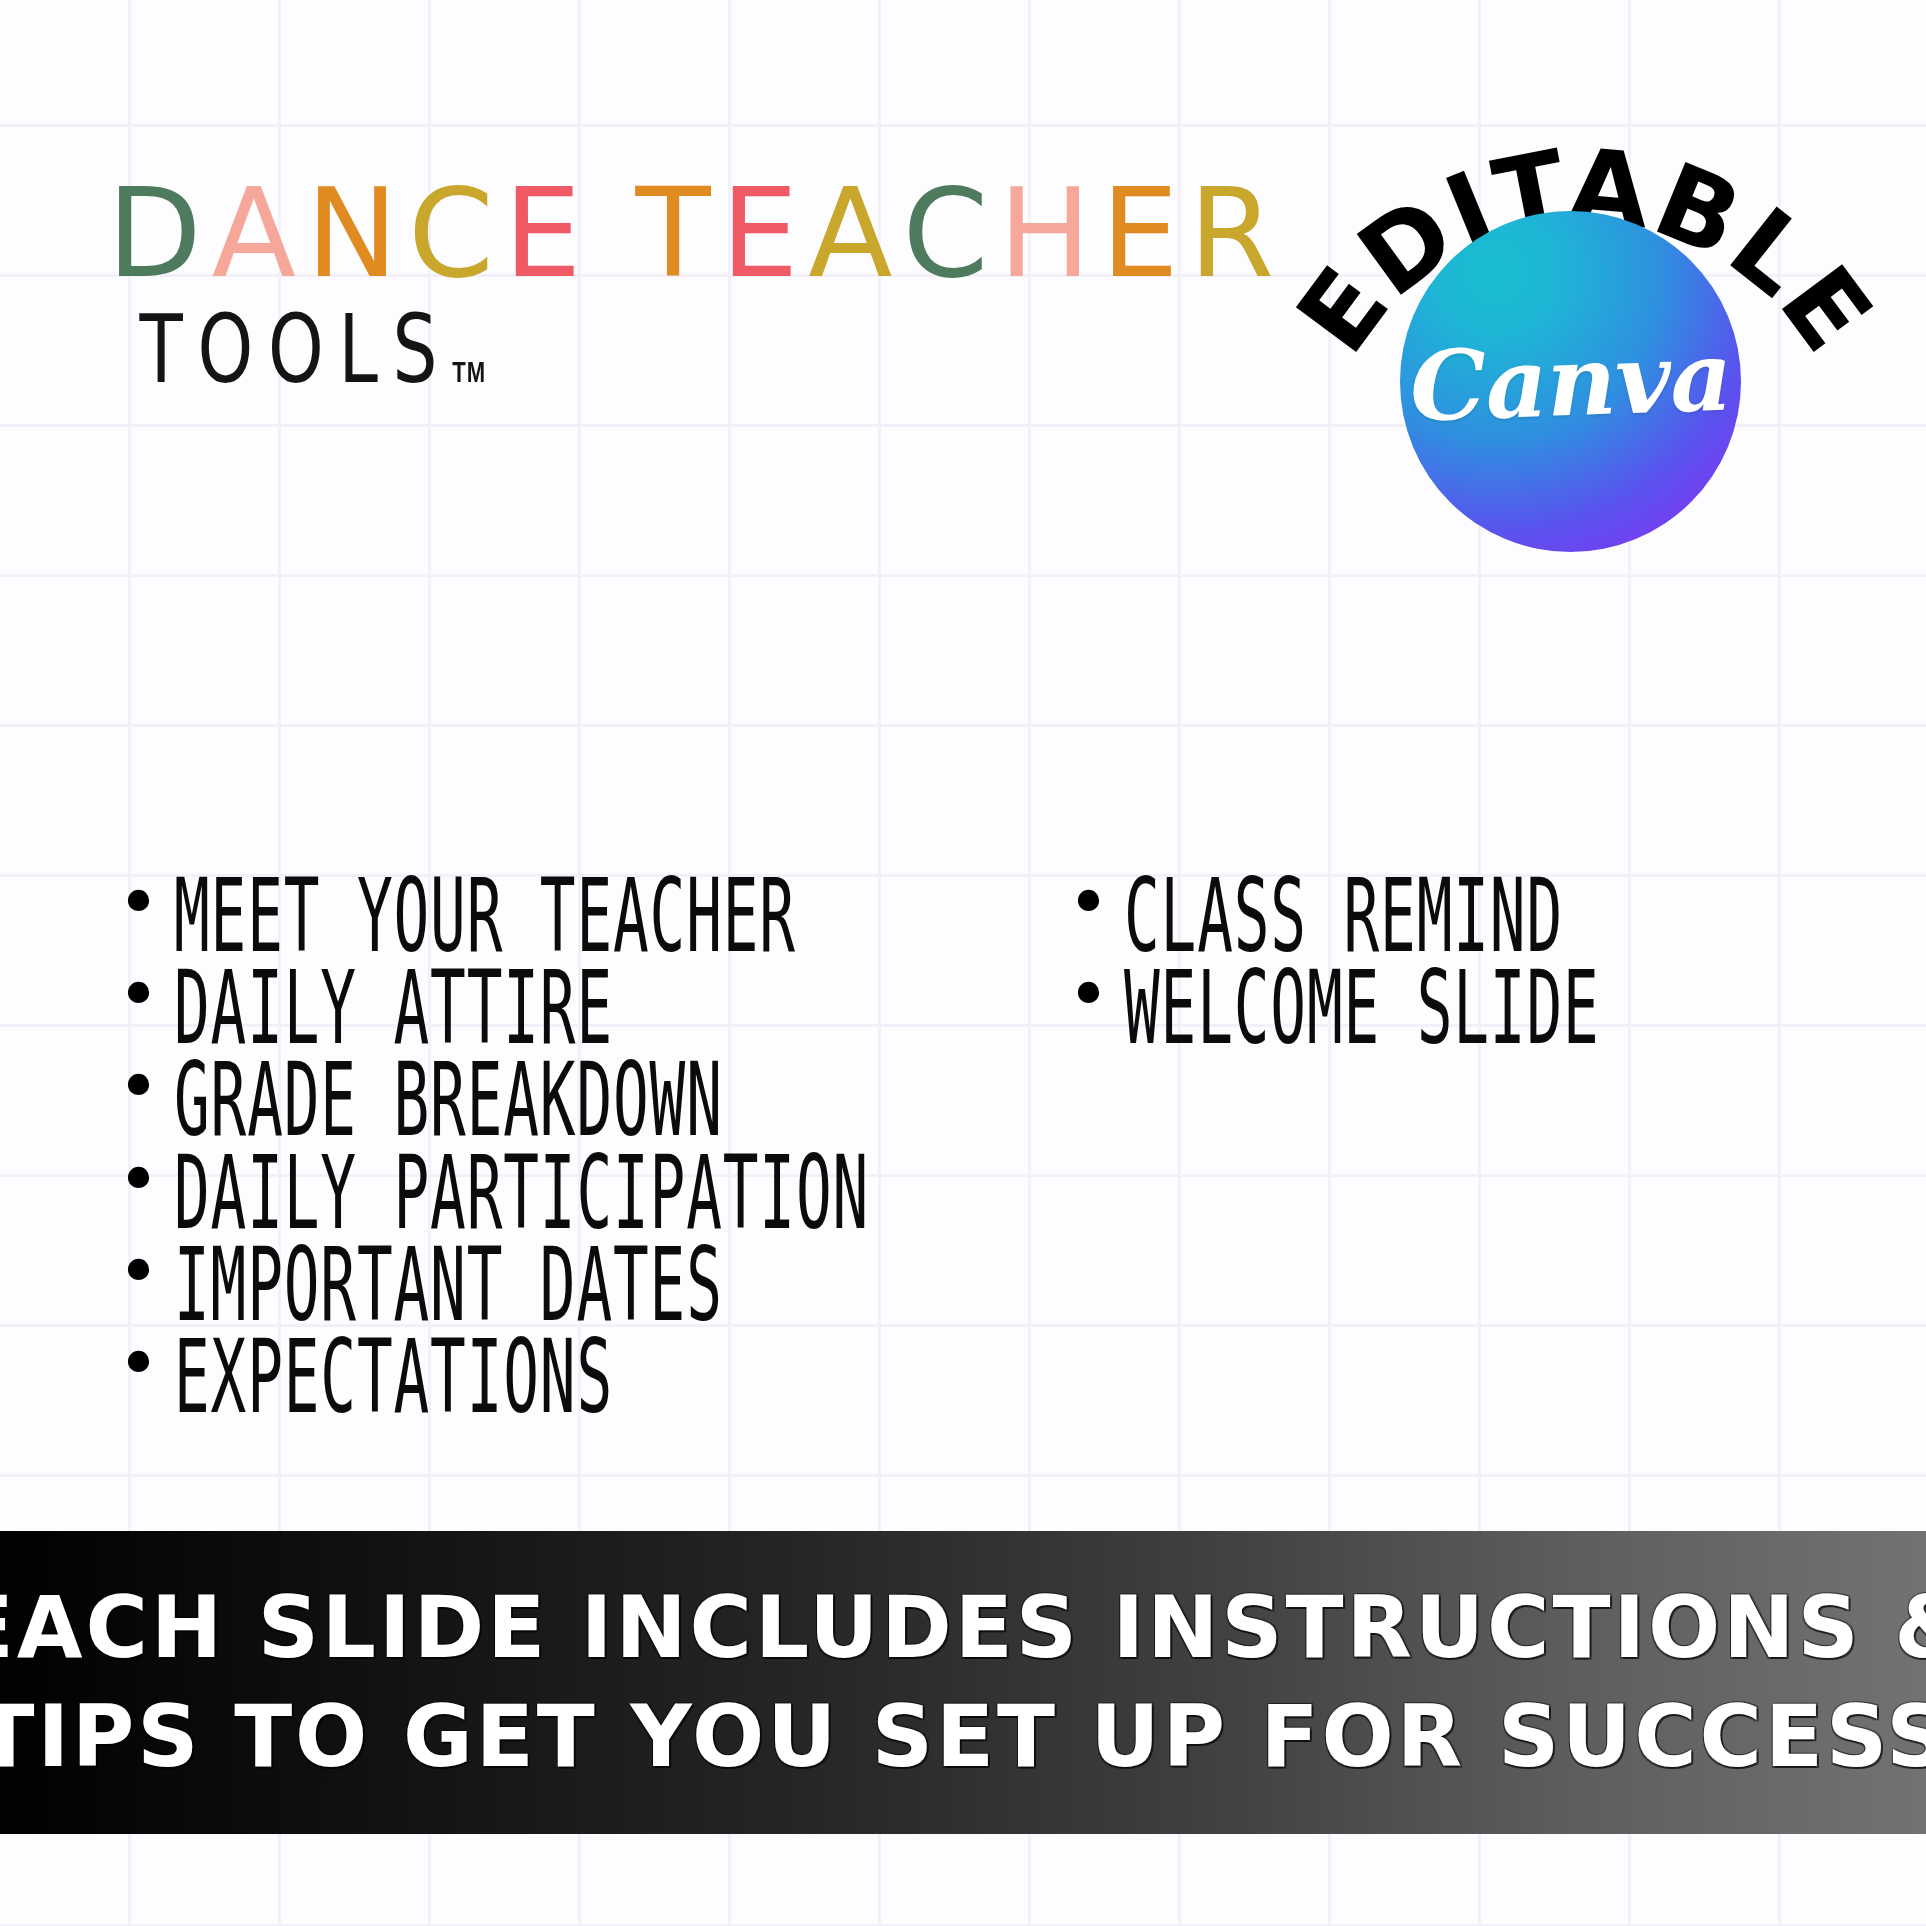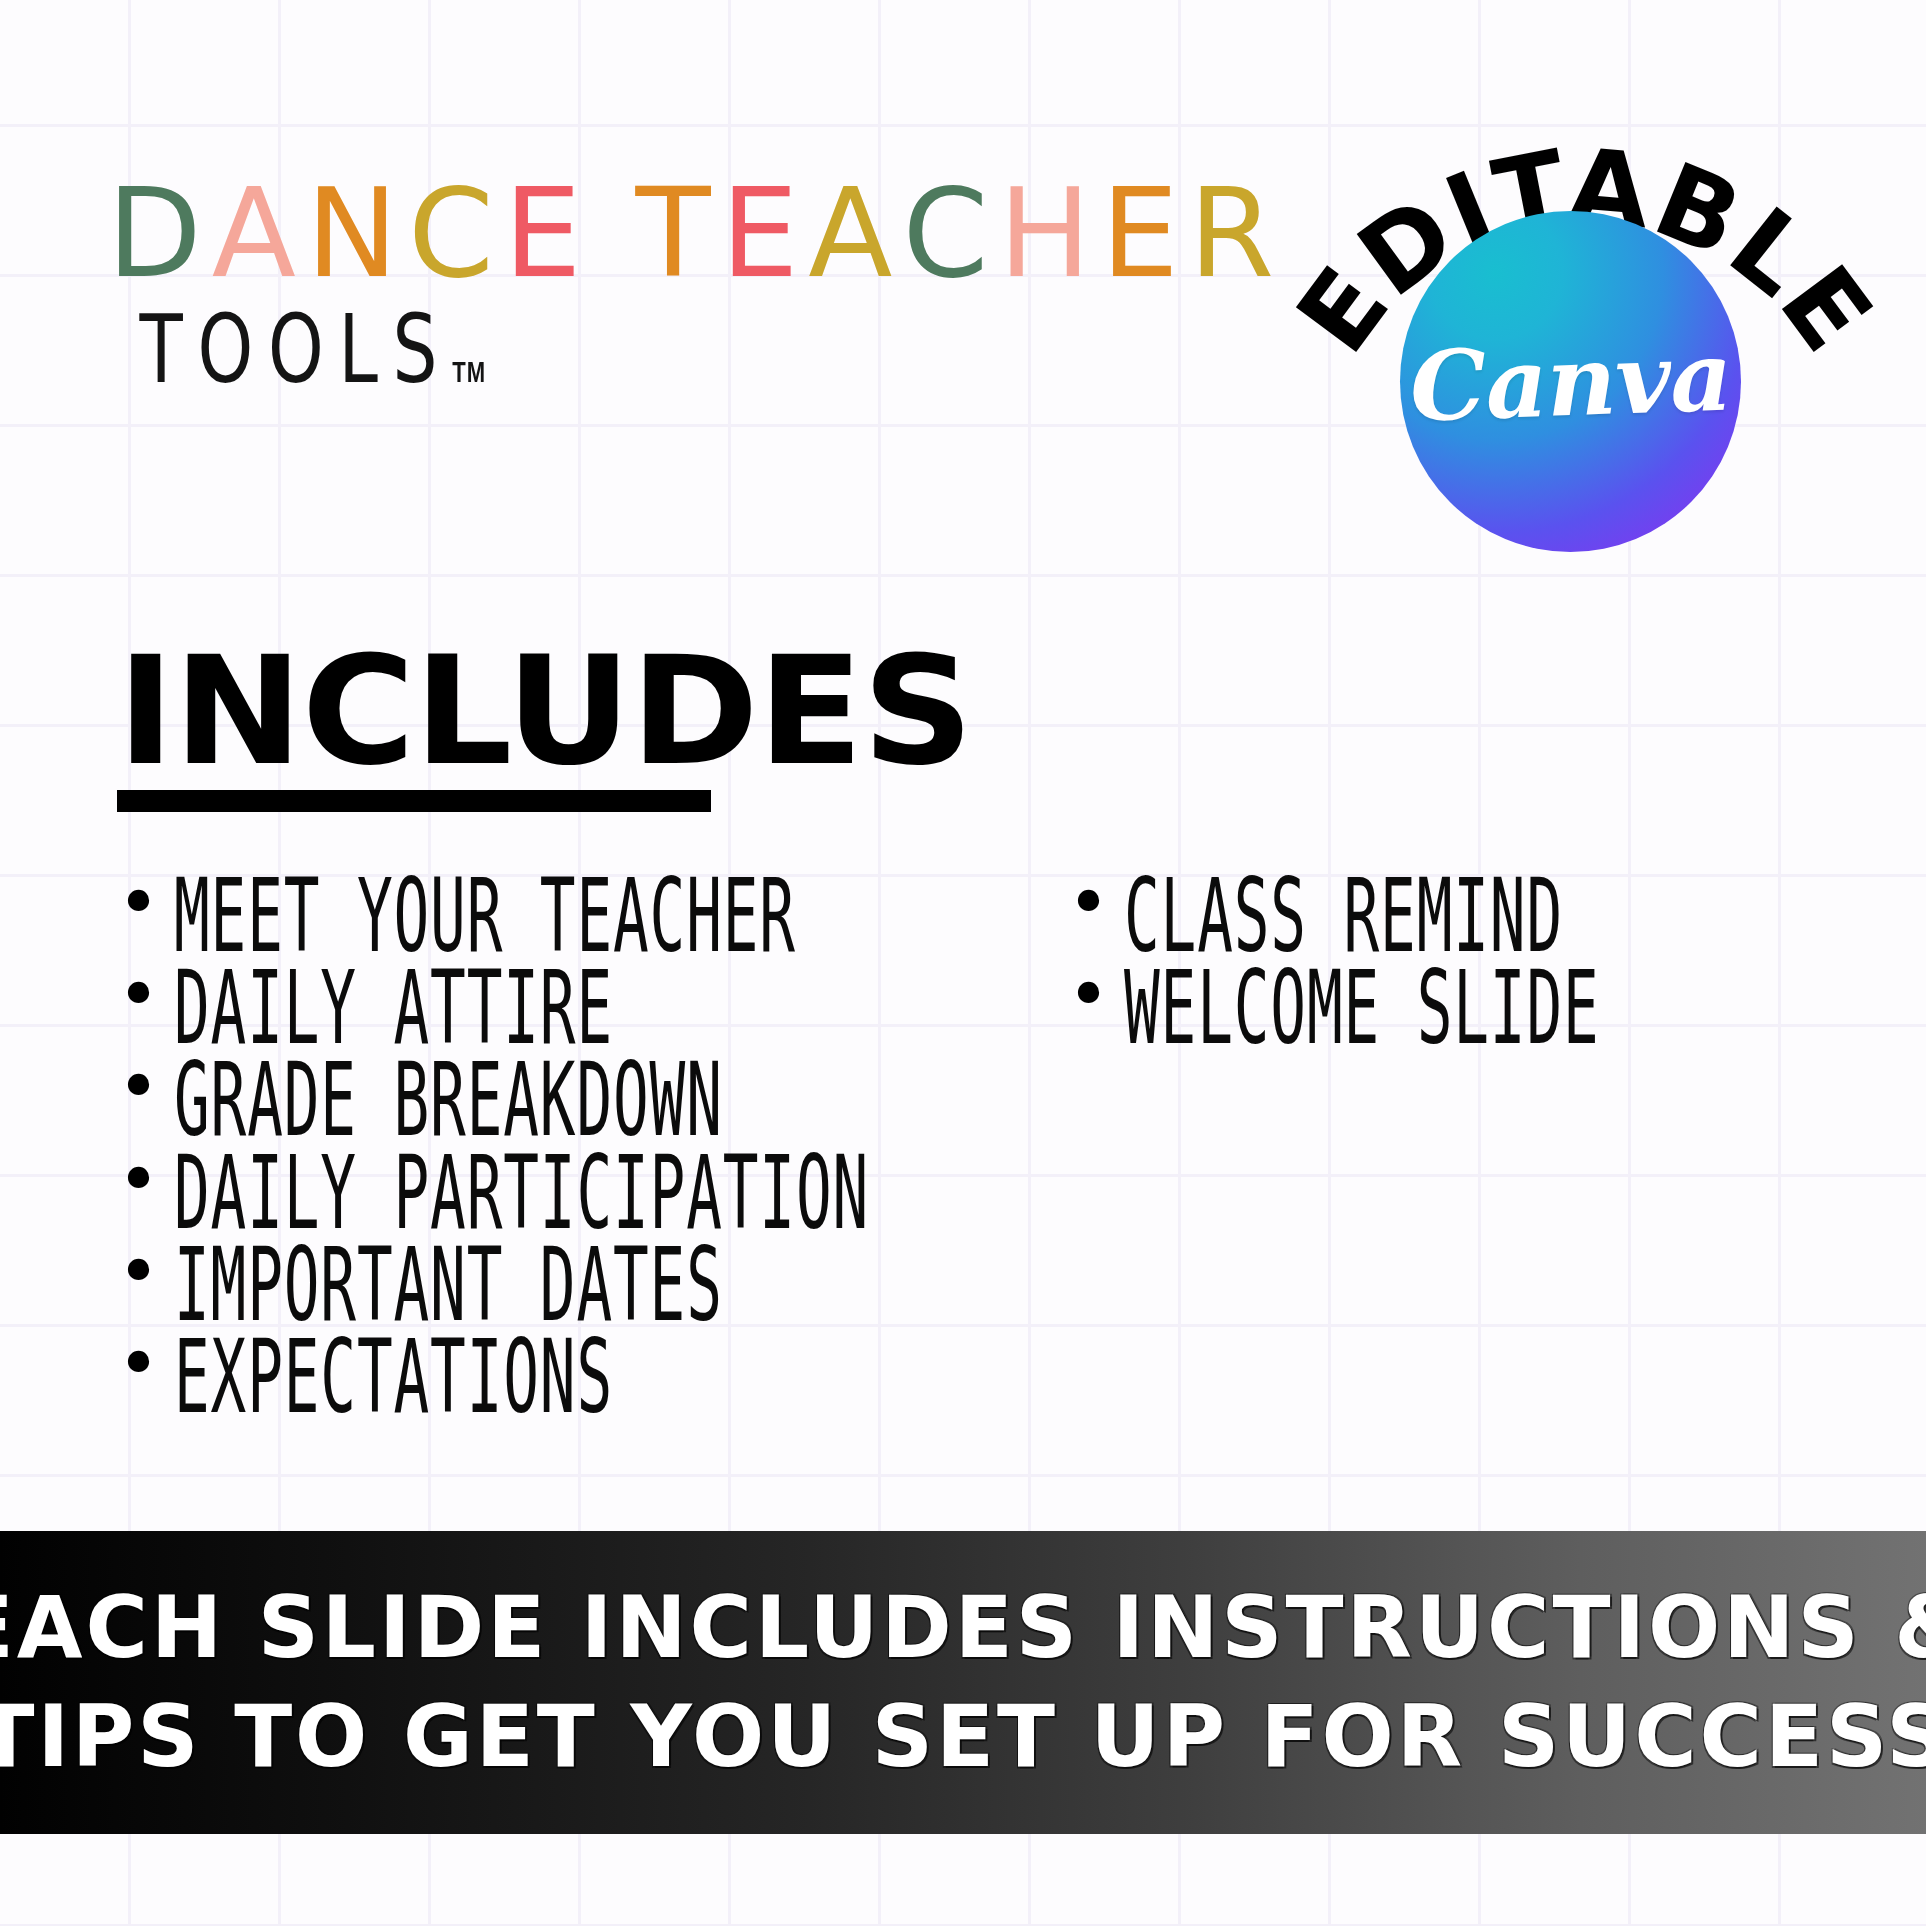--- a/index.html
+++ b/index.html
@@ -177,24 +177,20 @@
       </defs>
       <text>
         <textPath href="#arcpath" startOffset="50%" text-anchor="middle" id="arc-text-slot">EDITABLE</textPath>
       </text>
     </svg>
     <div id="canva-circle">
       <span id="canva-wordmark">Canva</span>
     </div>
   </div>
 
-  <div id="includes-heading">
-    <div id="includes-title">INCLUDES</div>
-    <div id="includes-underline"></div>
-  </div>
 
   <div id="bullets">
     <div class="bullet-col" id="bullet-col-left">
         <div class="bullet-item">
           <span class="bullet-dot">•</span>
           <span class="bullet-label">MEET YOUR TEACHER</span>
         </div>
         <div class="bullet-item">
           <span class="bullet-dot">•</span>
           <span class="bullet-label">DAILY ATTIRE</span>

